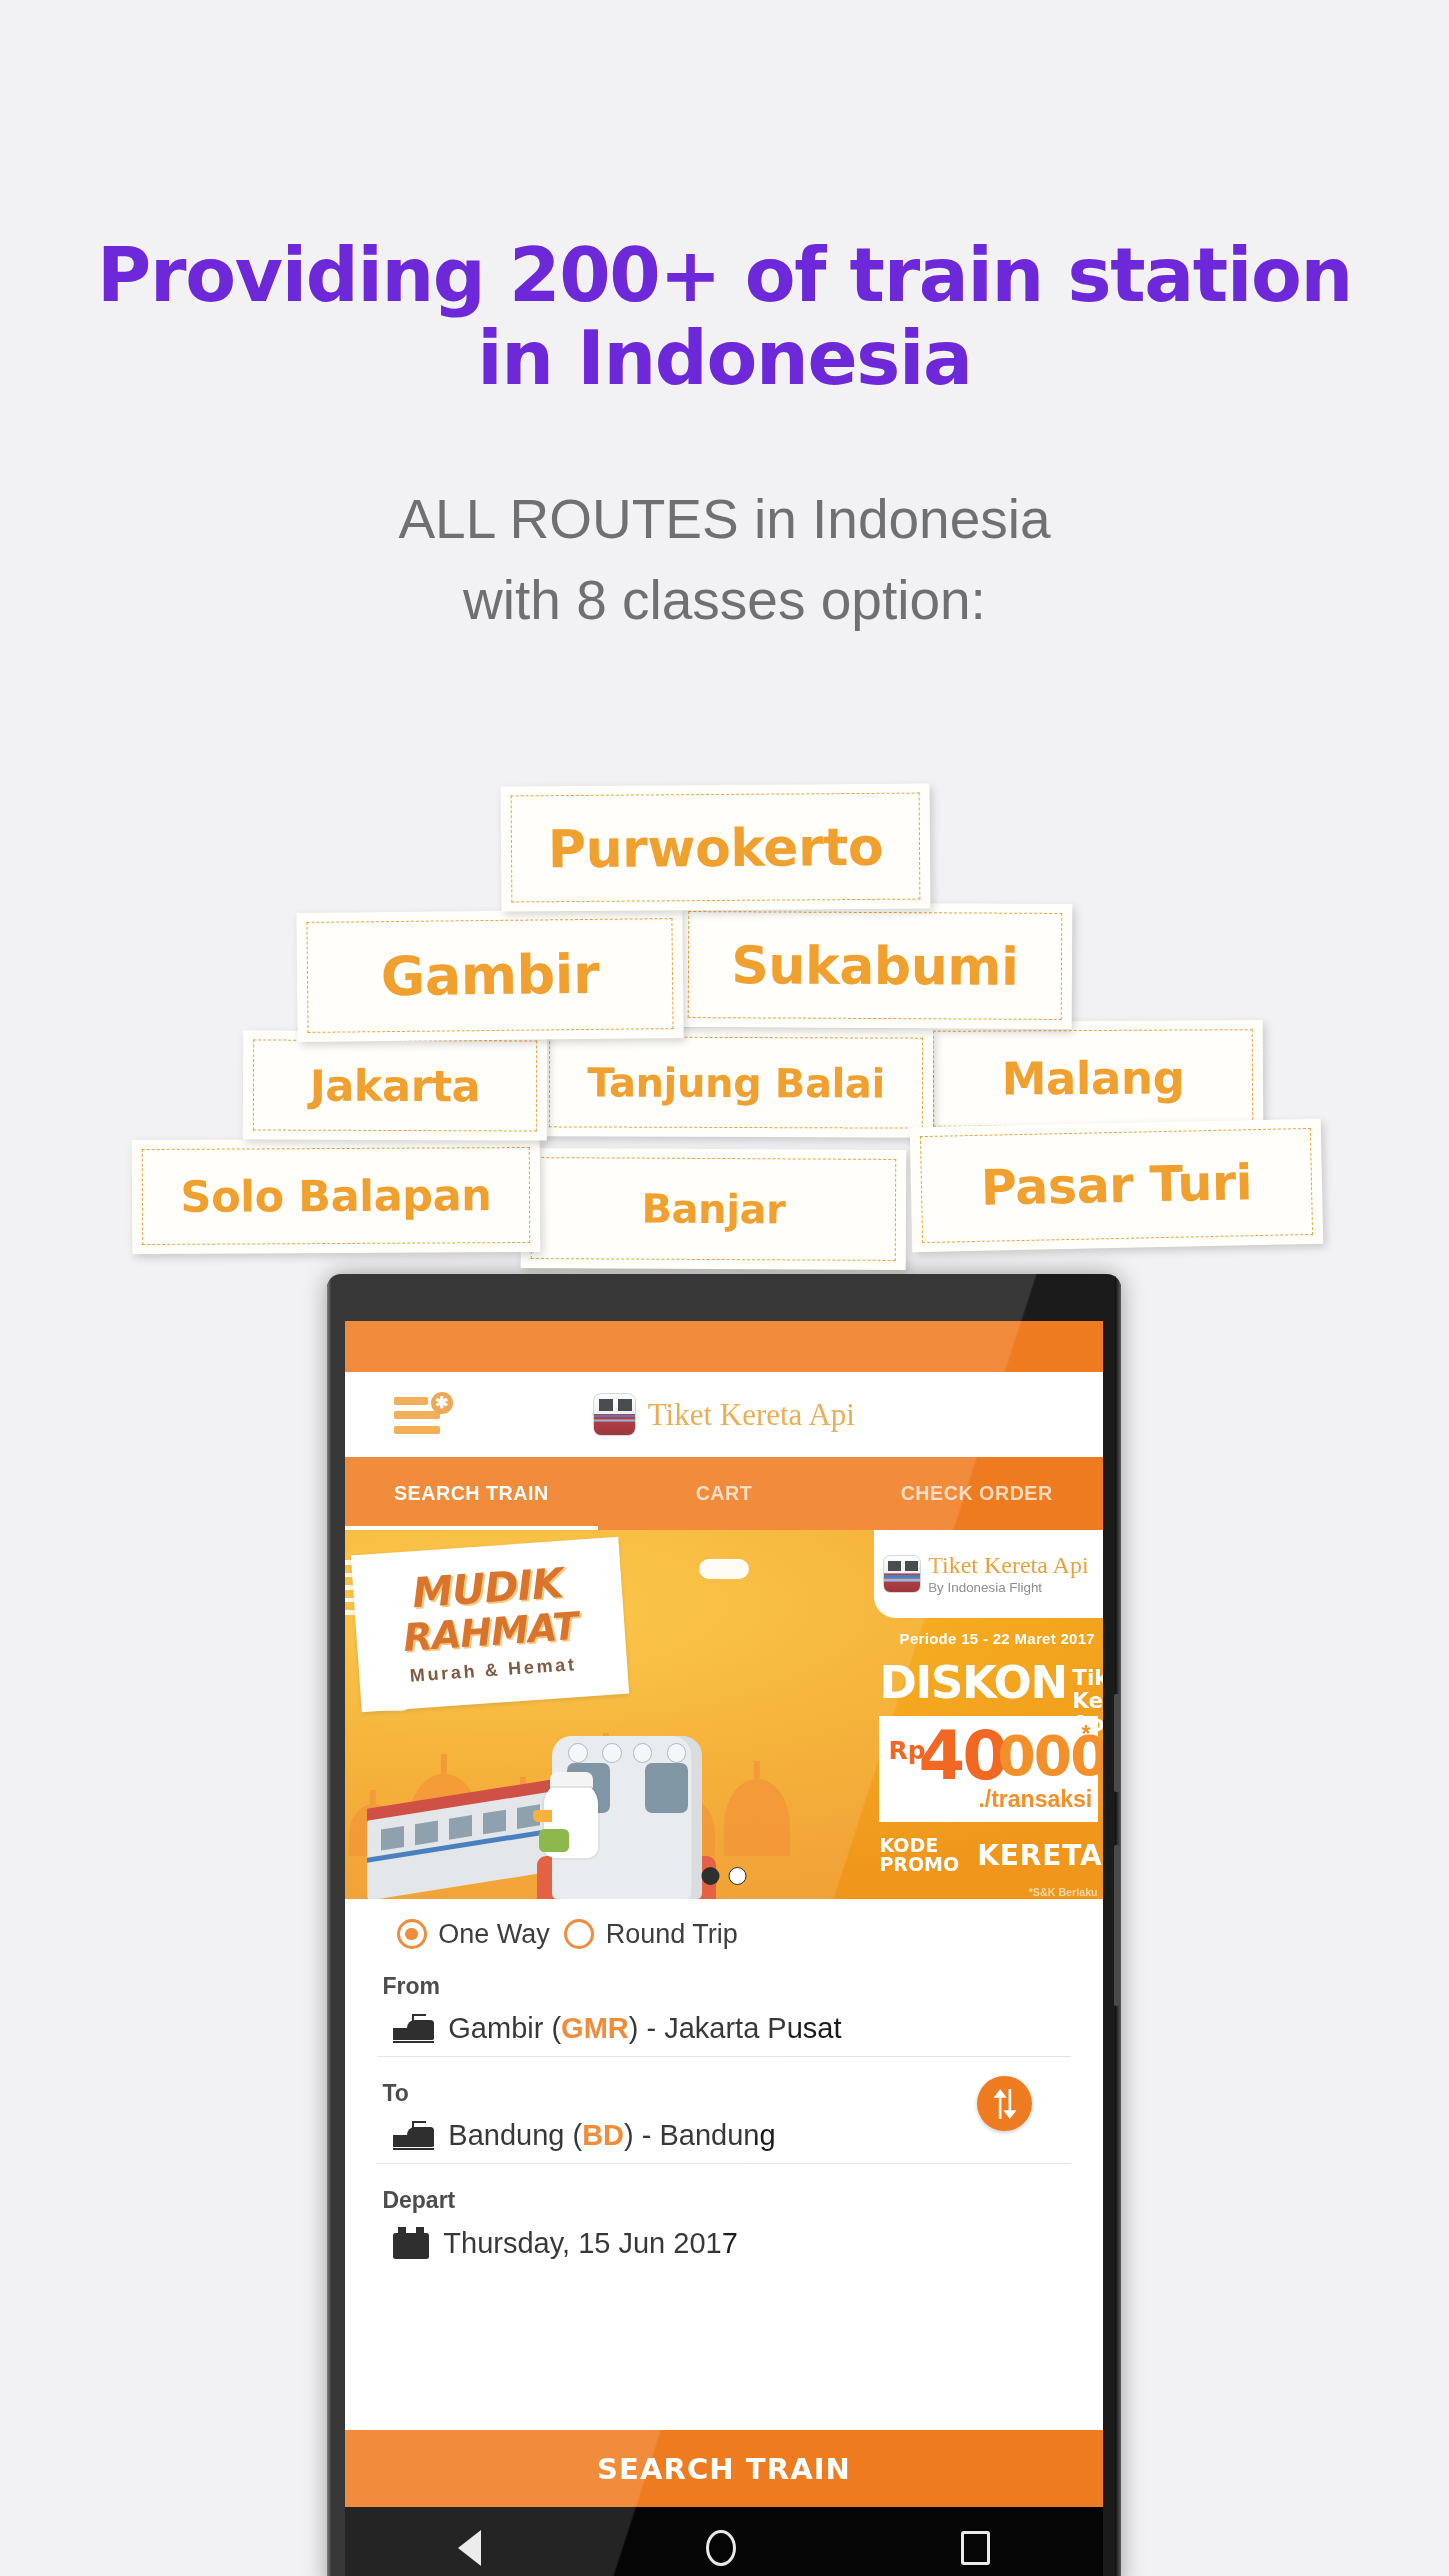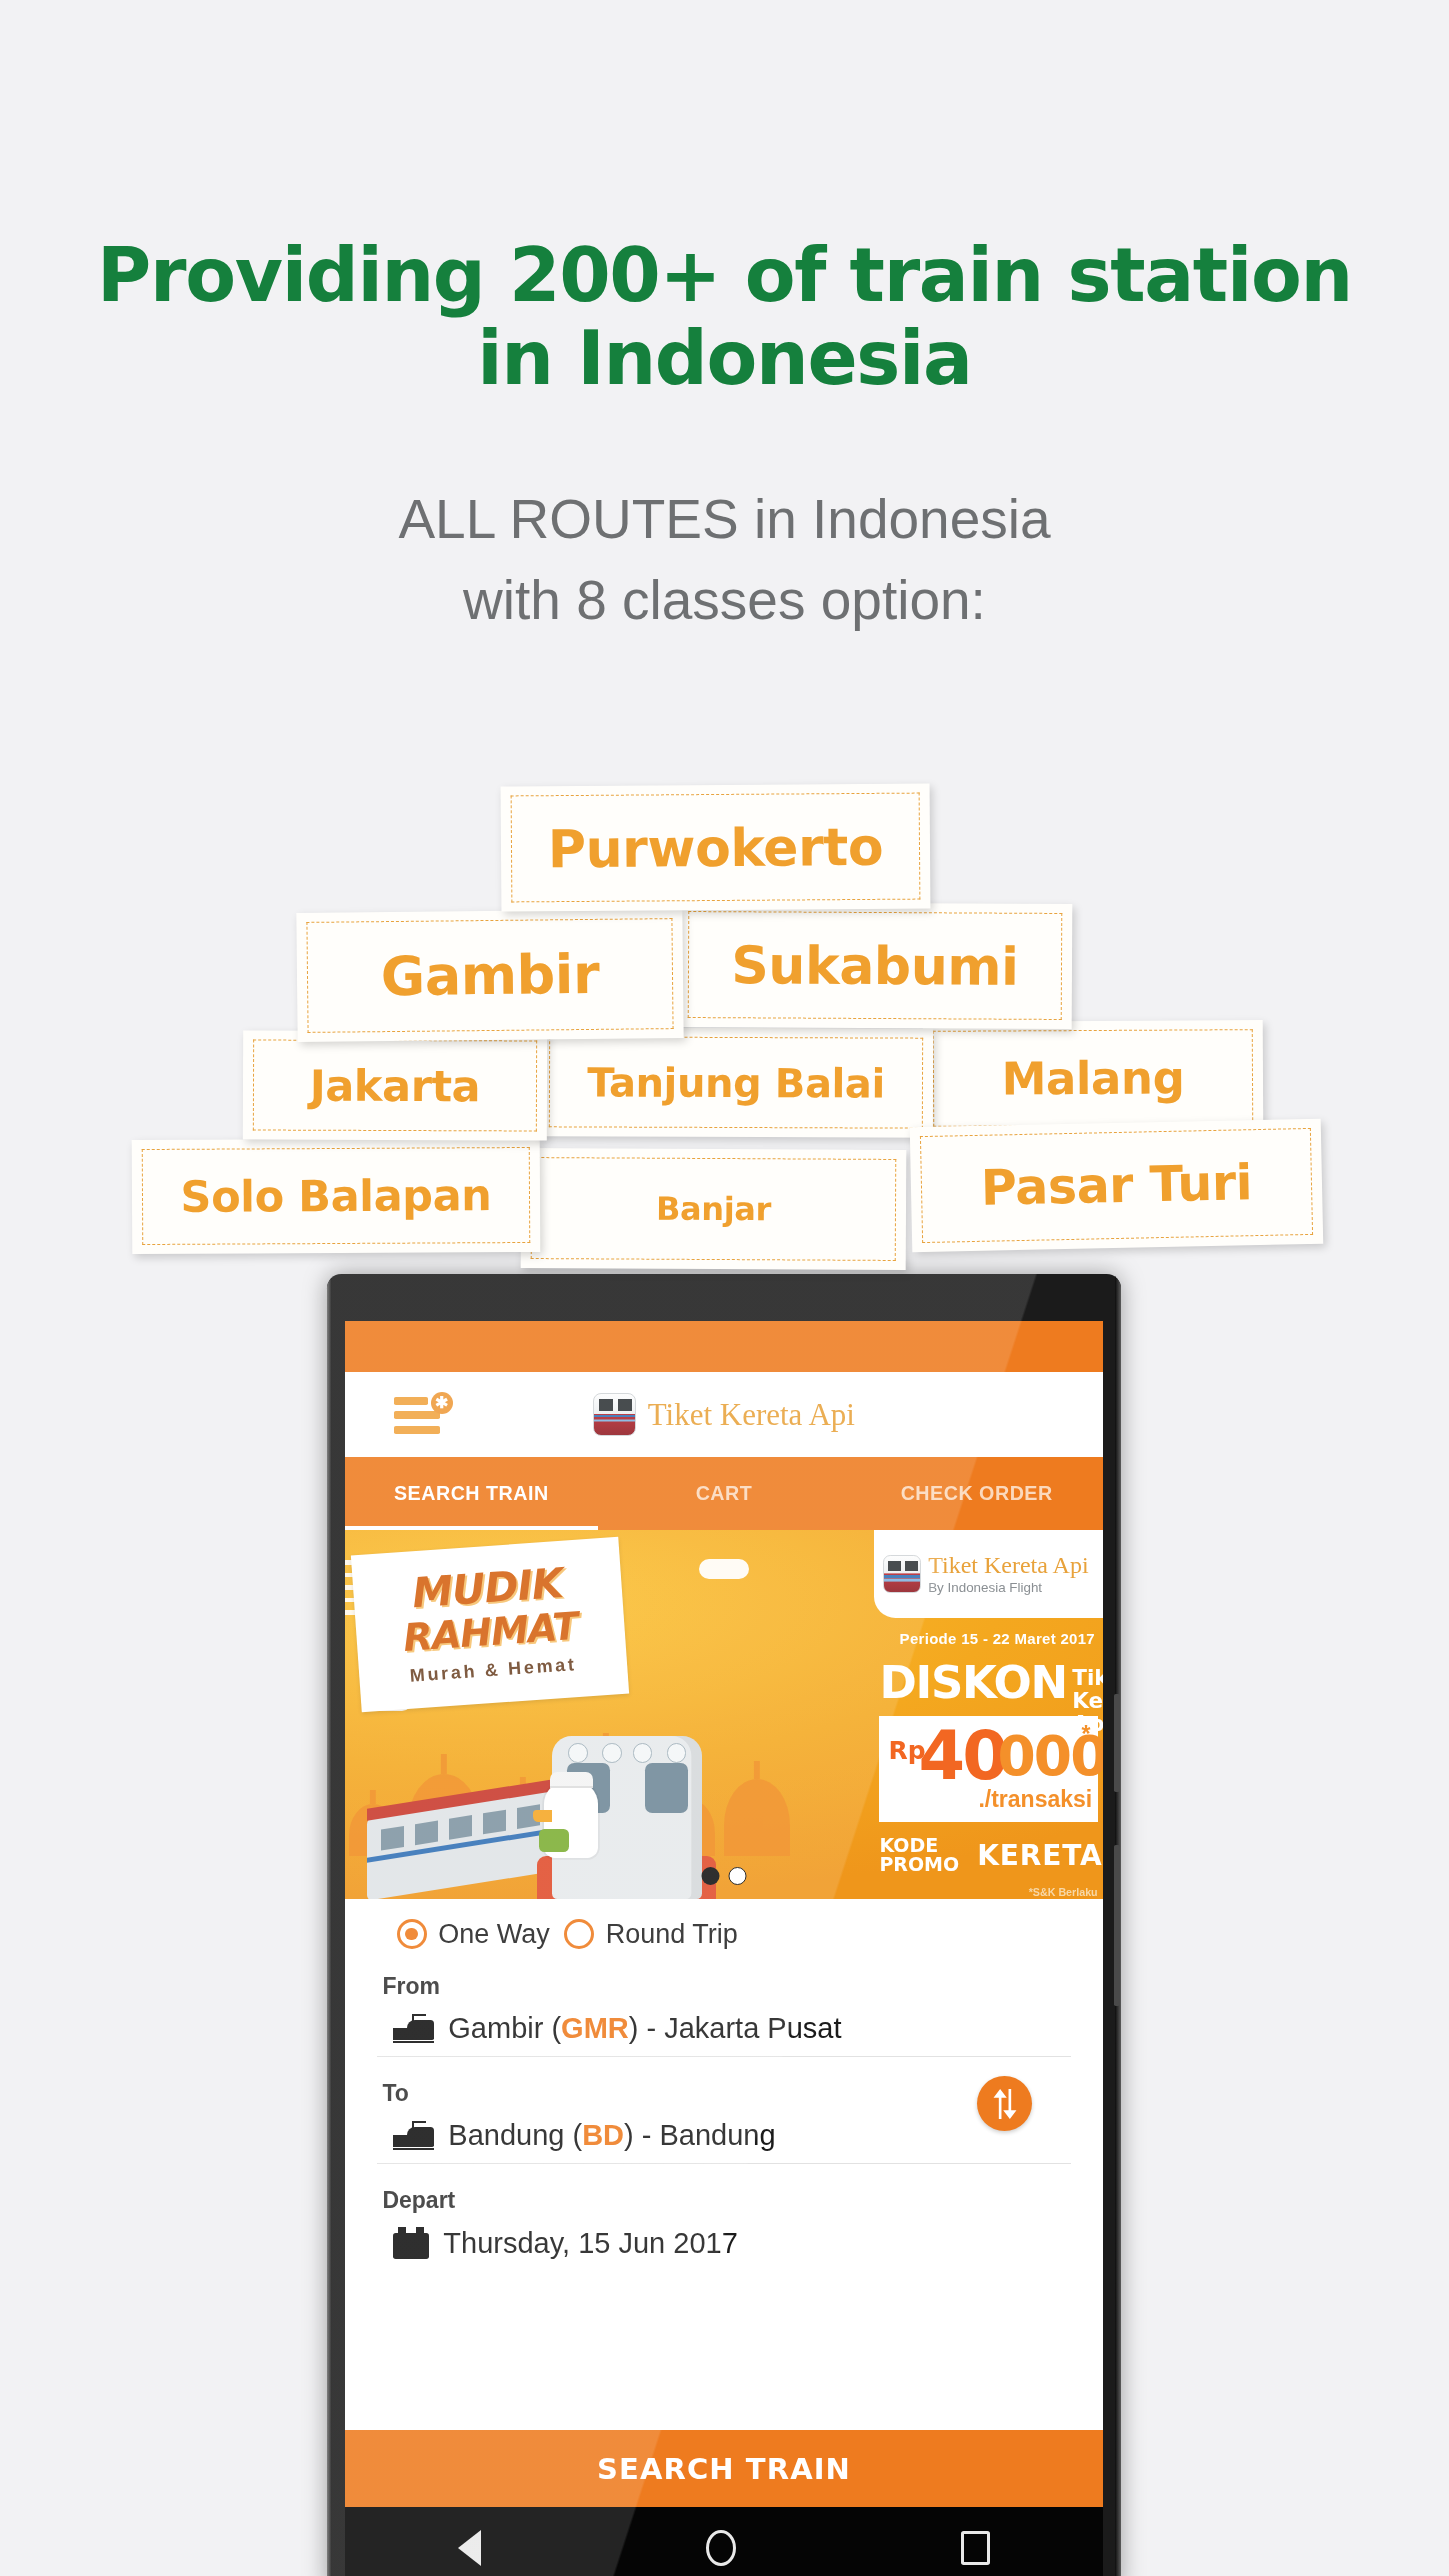--- a/index.html
+++ b/index.html
@@ -13,21 +13,21 @@
 
   
   .headline {
     position: absolute; left: 0; top: 234px; width: 1449px;
     text-align: center;
     font-family: "DejaVu Sans", sans-serif;
     font-weight: bold;
     font-size: 74px;
     line-height: 1.12;
     letter-spacing: -1.3px;
-    color: #15803d;
+    color: #6d28d9;
   }
   .subhead {
     position: absolute; left: 0; top: 479px; width: 1449px;
     text-align: center;
     font-family: "Liberation Sans", sans-serif;
     font-weight: 400;
     font-size: 55px;
     line-height: 1.48;
     color: #6e7072;
   }
@@ -275,21 +275,21 @@
       <span style="font-size:45px;">Malang</span>
     </div>
 
     <div class="tag" style="left:132px; top:1139px; width:408px; height:114px; transform:rotate(-0.3deg); z-index:3;">
       <div class="inner"></div>
       <span style="font-size:43px;">Solo Balapan</span>
     </div>
 
     <div class="tag" style="left:521px; top:1149px; width:385px; height:120px; transform:rotate(0.3deg); z-index:2;">
       <div class="inner"></div>
-      <span style="font-size:32px;">Banjar</span>
+      <span style="font-size:40px;">Banjar</span>
     </div>
 
     <div class="tag" style="left:911px; top:1123px; width:411px; height:125px; transform:rotate(-1.2deg); z-index:10;">
       <div class="inner"></div>
       <span style="font-size:49px;">Pasar Turi</span>
     </div>
   </div>
 
   <div class="phone">
     <div class="bezel-edge-l"></div>

